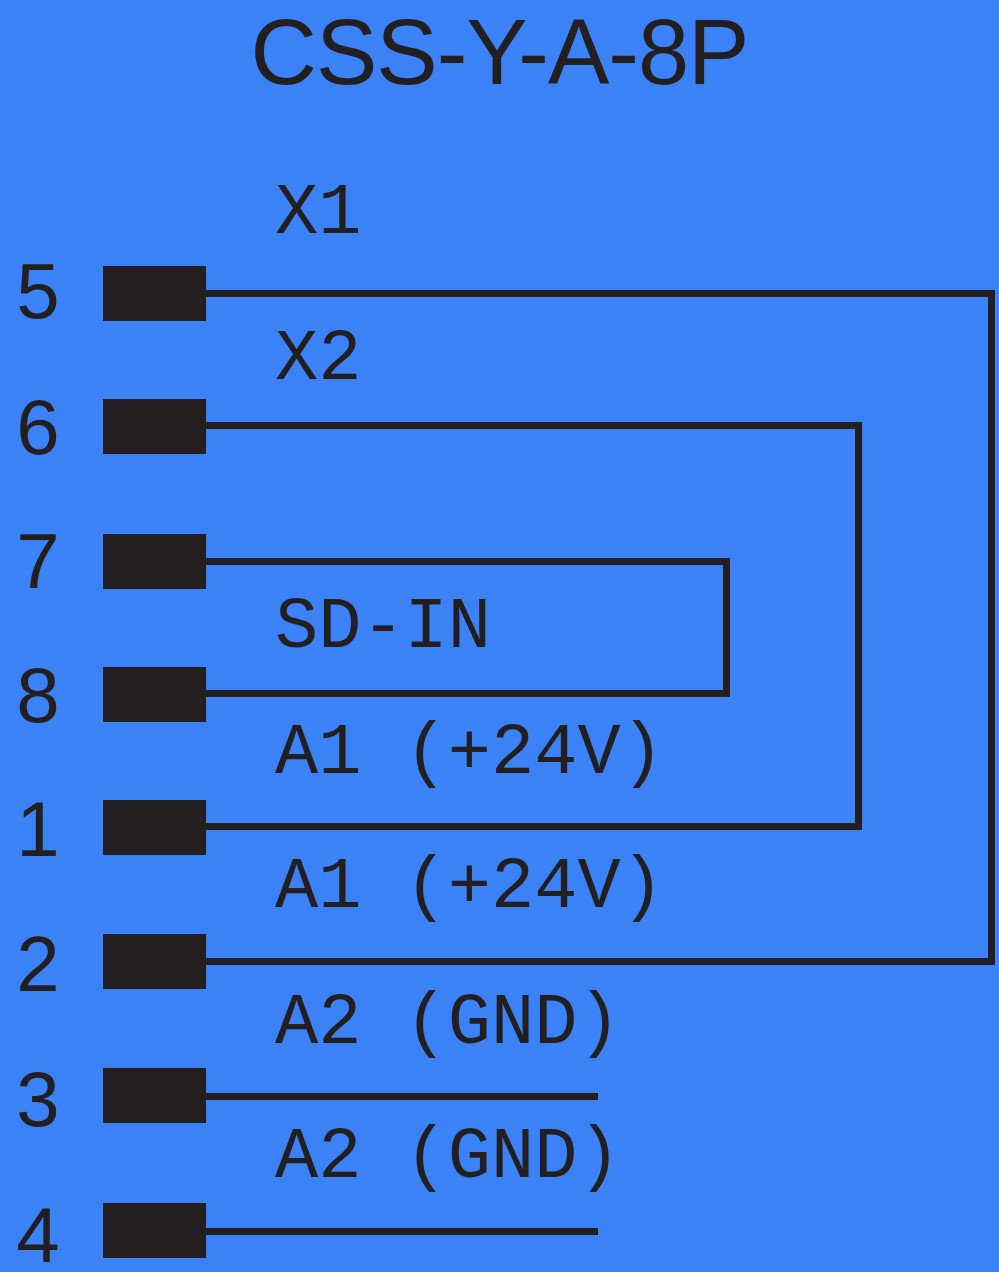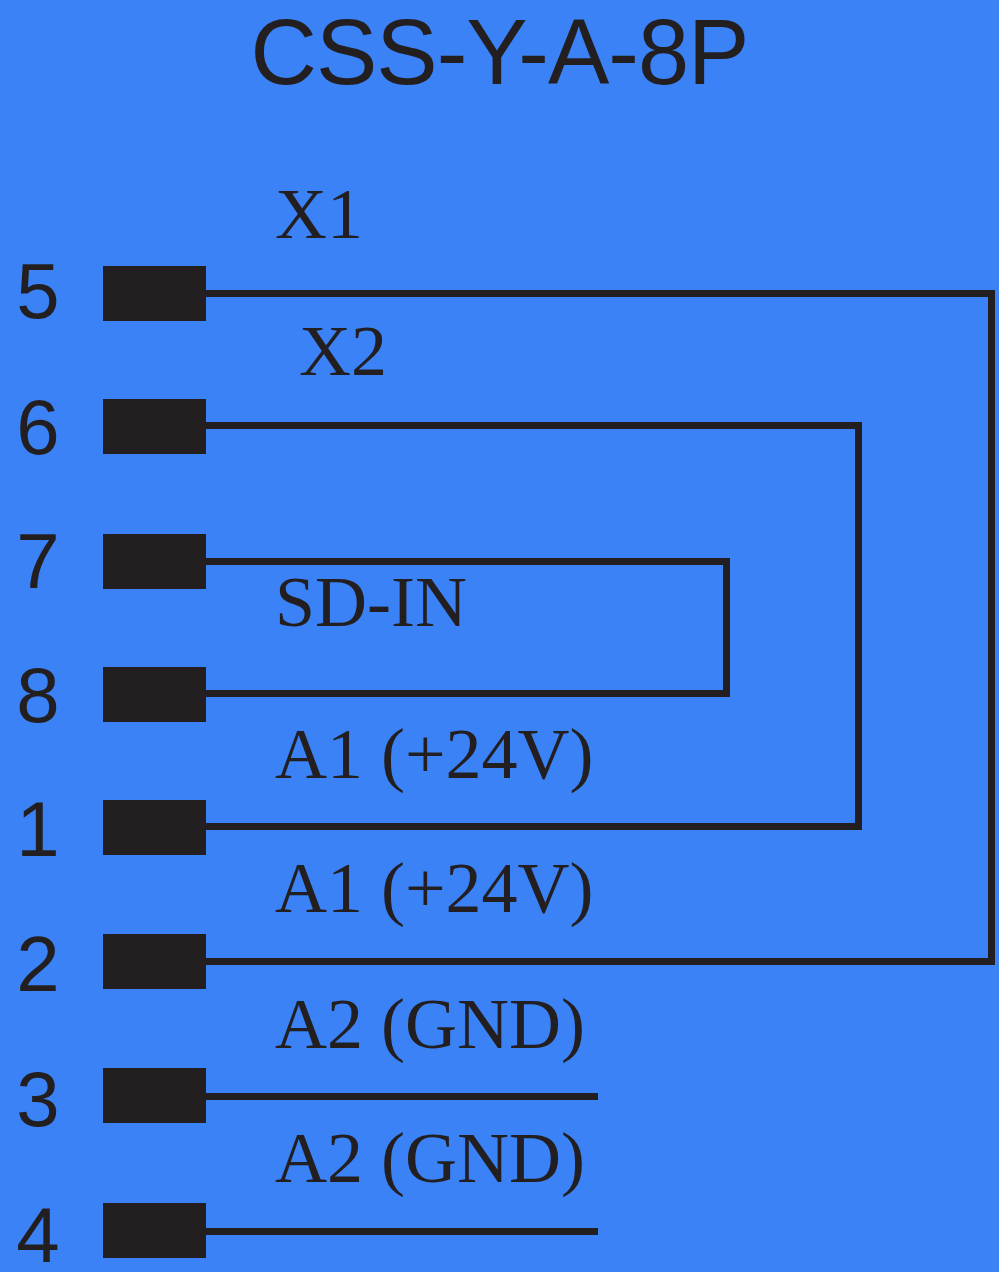--- a/index.html
+++ b/index.html
@@ -56,21 +56,21 @@
   }
 
   
   .signal-label {
     position: absolute;
     left: 275px;
     font-size: 72px;
     line-height: 72px;
     color: #231f20;
     white-space: nowrap;
-    font-family: Liberation Serif, serif;
+    font-family: Liberation Mono, monospace;
     text-align: center;
   }
 
   
   .wire-h {
     position: absolute;
     height: 7px;
     background: #231f20;
   }
   .wire-v {
@@ -87,32 +87,32 @@
   <div class="title">CSS-Y-A-8P</div>
 
   <div class="pin-number" style="top:252px;">5</div>
   <div class="terminal" style="top:266px;"></div>
   <div class="signal-label" style="top:178px;">X1</div>
 
   <div class="wire-h" style="left:205px; top:290px; width:790px;"></div>
 
   <div class="pin-number" style="top:388px;">6</div>
   <div class="terminal" style="top:399px;"></div>
-  <div class="signal-label" style="top:315px;margin-left:24px;">X2</div>
+  <div class="signal-label" style="top:324px;">X2</div>
 
   <div class="wire-h" style="left:205px; top:422px; width:657px;"></div>
 
   <div class="pin-number" style="top:522px;">7</div>
   <div class="terminal" style="top:534px;"></div>
 
   <div class="wire-h" style="left:205px; top:558px; width:525px;"></div>
 
   <div class="pin-number" style="top:656px;">8</div>
   <div class="terminal" style="top:667px;"></div>
-  <div class="signal-label" style="top:566px;">SD-IN</div>
+  <div class="signal-label" style="top:592px;">SD-IN</div>
 
   <div class="wire-h" style="left:205px; top:690px; width:525px;"></div>
 
   <div class="wire-v" style="left:723px; top:558px; height:139px;"></div>
 
   <div class="pin-number" style="top:790px;">1</div>
   <div class="terminal" style="top:800px;"></div>
   <div class="signal-label" style="top:718px;">A1 (+24V)</div>
 
   <div class="wire-h" style="left:205px; top:823px; width:657px;"></div>

